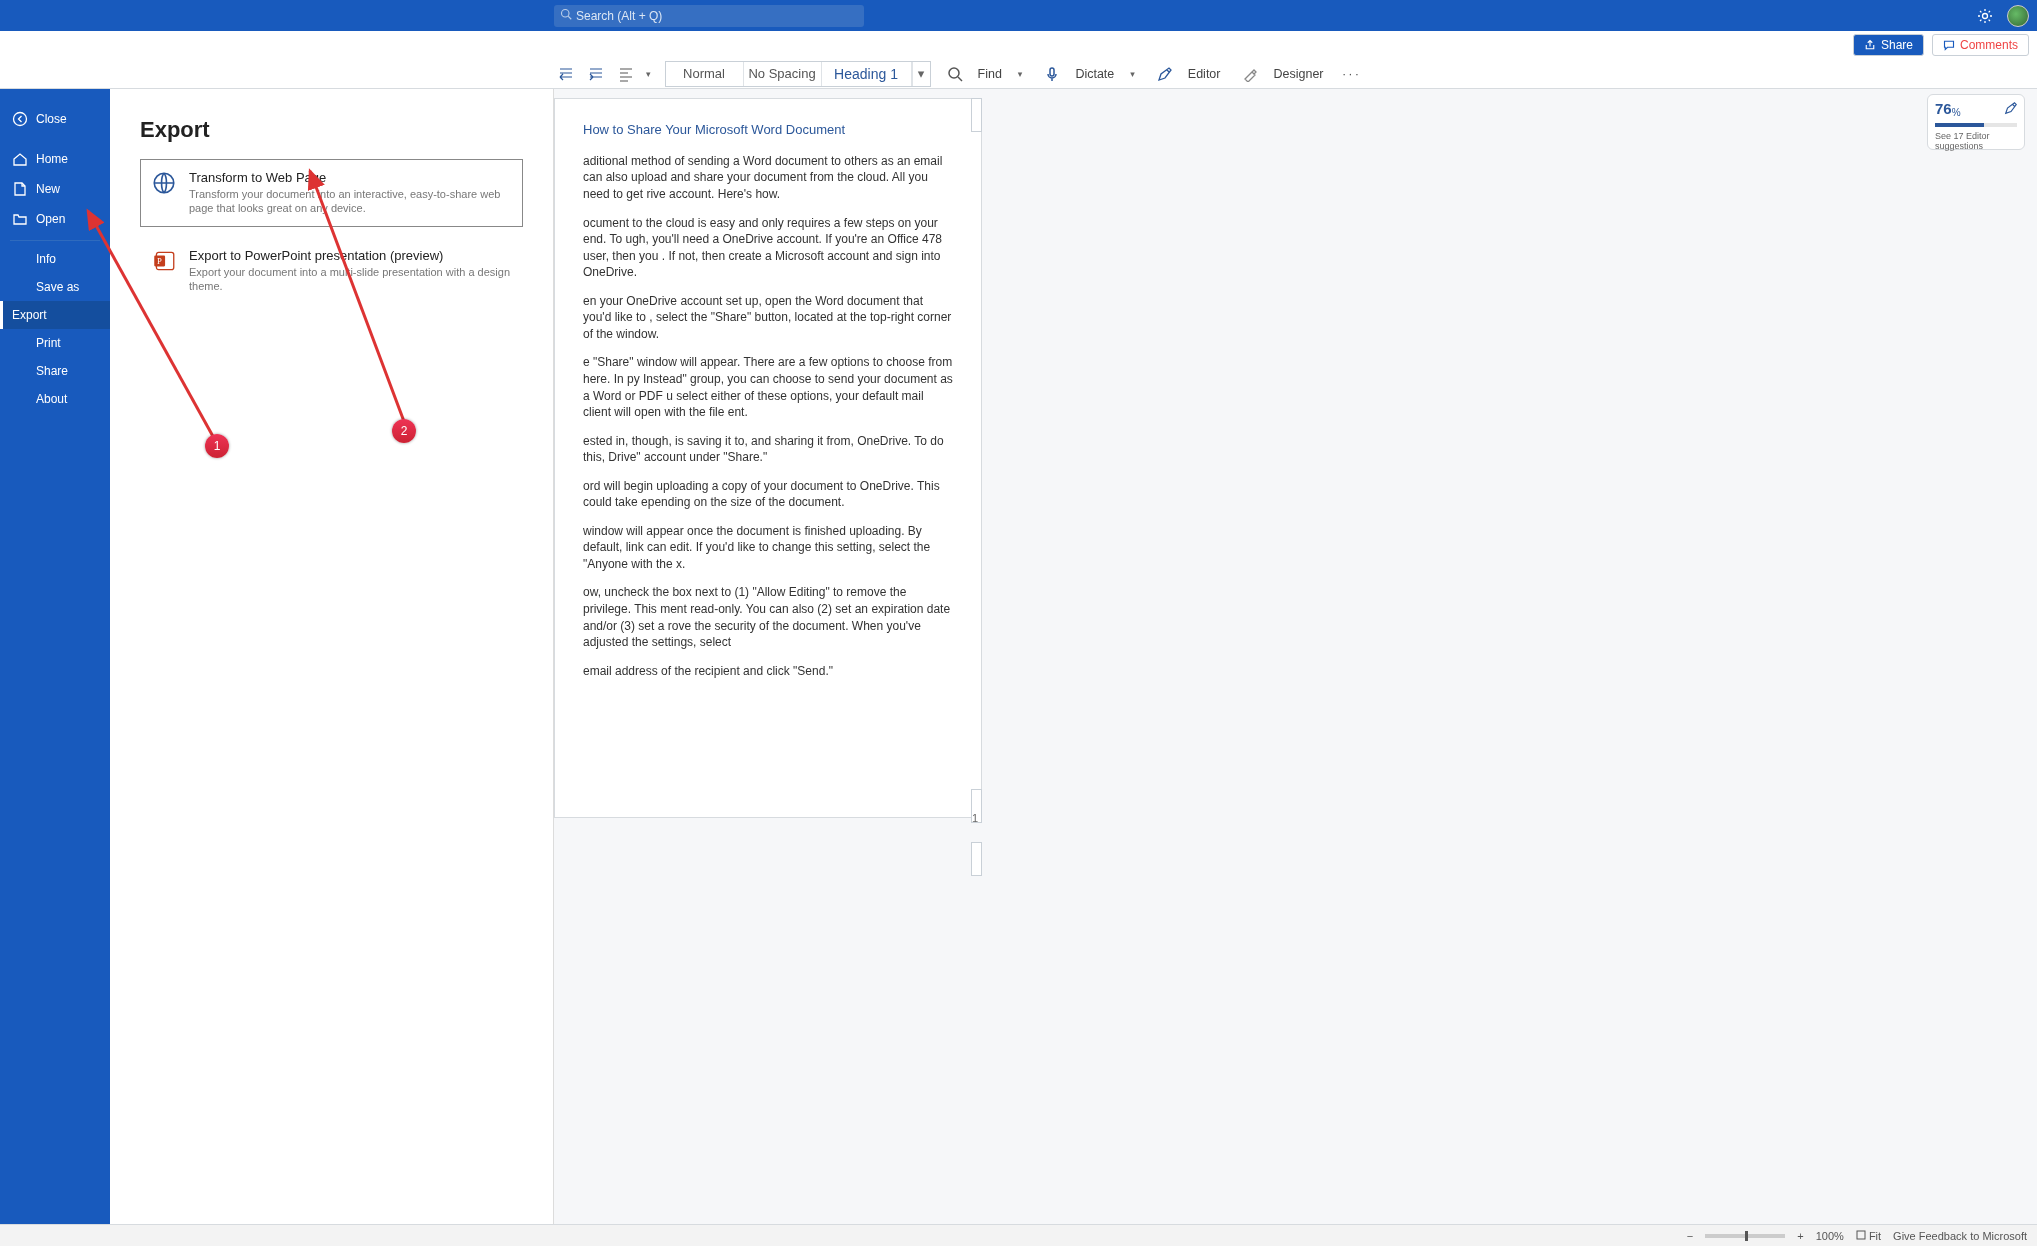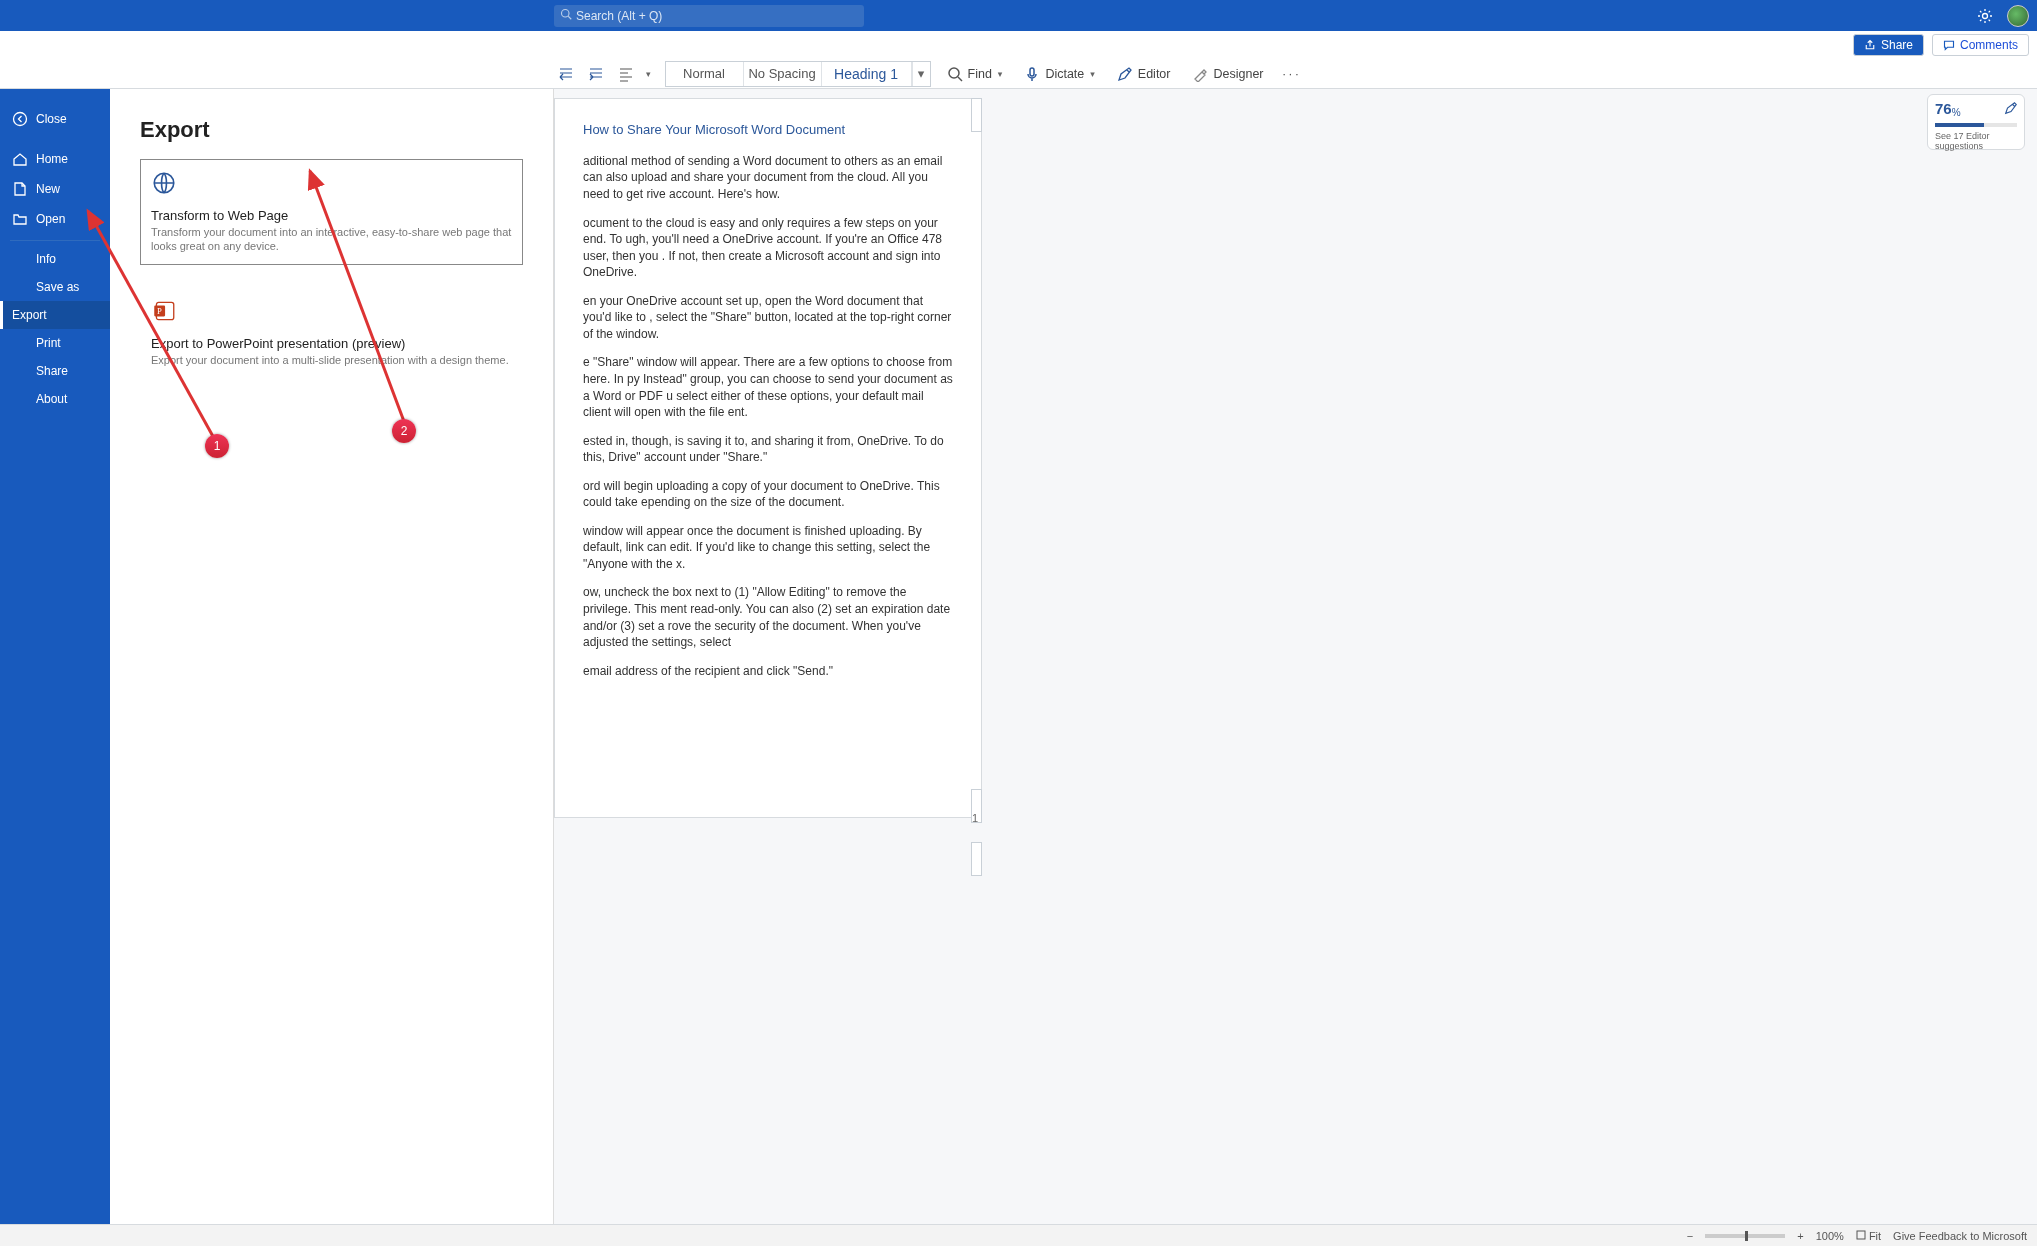--- a/index.html
+++ b/index.html
@@ -28,21 +28,21 @@
   .secondbar {
     height: 28px; background: #fff; display: flex; align-items: center;
     justify-content: flex-end; padding: 0 8px; gap: 8px;
   }
   .secondbar .btn {
     height: 22px; padding: 0 10px; border-radius: 3px; display: flex;
     align-items: center; gap: 5px; font-size: 12px; cursor: pointer;
     border: 1px solid #c9d0d7;
   }
   .share-btn { background:#185abd; color:#fff; border-color:#185abd; }
-  .comments-btn { color:#1d4ed8; }
+  .comments-btn { color:#ef4444; }
 
   
   .ribbon {
     height: 30px; background:#fff; border-bottom:1px solid #d7dbdf;
     display: flex; align-items: center; padding-left: 556px; gap: 10px;
   }
   .ribbon .para-btn {
     width:20px;height:20px; display:flex;align-items:center;justify-content:center;
     color:#555;
   }
@@ -53,21 +53,21 @@
     width:78px; border-right:1px solid #dfe3e7; display:flex;align-items:center;
     justify-content:center; font-size:13px; color:#555; cursor:pointer;
   }
   .ribbon .style.heading { color:#2b579a; font-size:14px; width:90px; }
   .ribbon .style:last-child { border-right:none; }
   .ribbon .style-arrow {
     width:18px;border-left:1px solid #dfe3e7;display:flex;align-items:center;
     justify-content:center;color:#666;cursor:pointer;
   }
   .ribbon .cmd {
-    display:flex;align-items:center;gap:5px;color:#444;padding:0 6px;
+    display:flex;align-items:center;gap:15px;color:#444;padding:0 6px;
     cursor:pointer; font-size:12.5px;justify-content:space-between;
   }
   .ribbon .cmd .ico { width:16px;height:16px; }
   .ribbon .cmd .car { font-size:9px;color:#666;margin-left:1px; }
   .ribbon .more {
     width:24px;height:24px;display:flex;align-items:center;justify-content:center;
     color:#555;cursor:pointer;letter-spacing:2px;
   }
 
   
@@ -137,21 +137,21 @@
   .bs-nav .navitem .ico { width:16px;height:16px; stroke:#fff; fill:none; stroke-width:1.3; }
   .bs-nav .divider { height:1px; background:#2f6bbe; margin:6px 10px 4px; }
   .bs-nav .sub { padding-left:36px; }
 
   .bs-panel {
     flex:1; background:#fff; padding:28px 30px; border-right:1px solid #dcdcdc;
   }
   .bs-panel h1 { font-size:22px; font-weight:600; color:#222; margin-bottom:16px; }
   .export-opt {
     display:flex; gap:12px; padding:10px; border:1px solid transparent;
-    cursor:pointer; align-items:flex-start; margin-bottom:22px;flex-direction:column;
+    cursor:pointer; align-items:flex-start; margin-bottom:10px;
   }
   .export-opt.selected { border-color:#888; }
   .export-opt .ico {
     width:26px;height:26px; flex:none;
   }
   .export-opt .texts .t { font-size:13px; color:#222; margin-bottom:2px; }
   .export-opt .texts .d { font-size:11px; color:#777; line-height:1.3; }
 
   
   .anno { position:absolute; z-index:6; pointer-events:none; }

